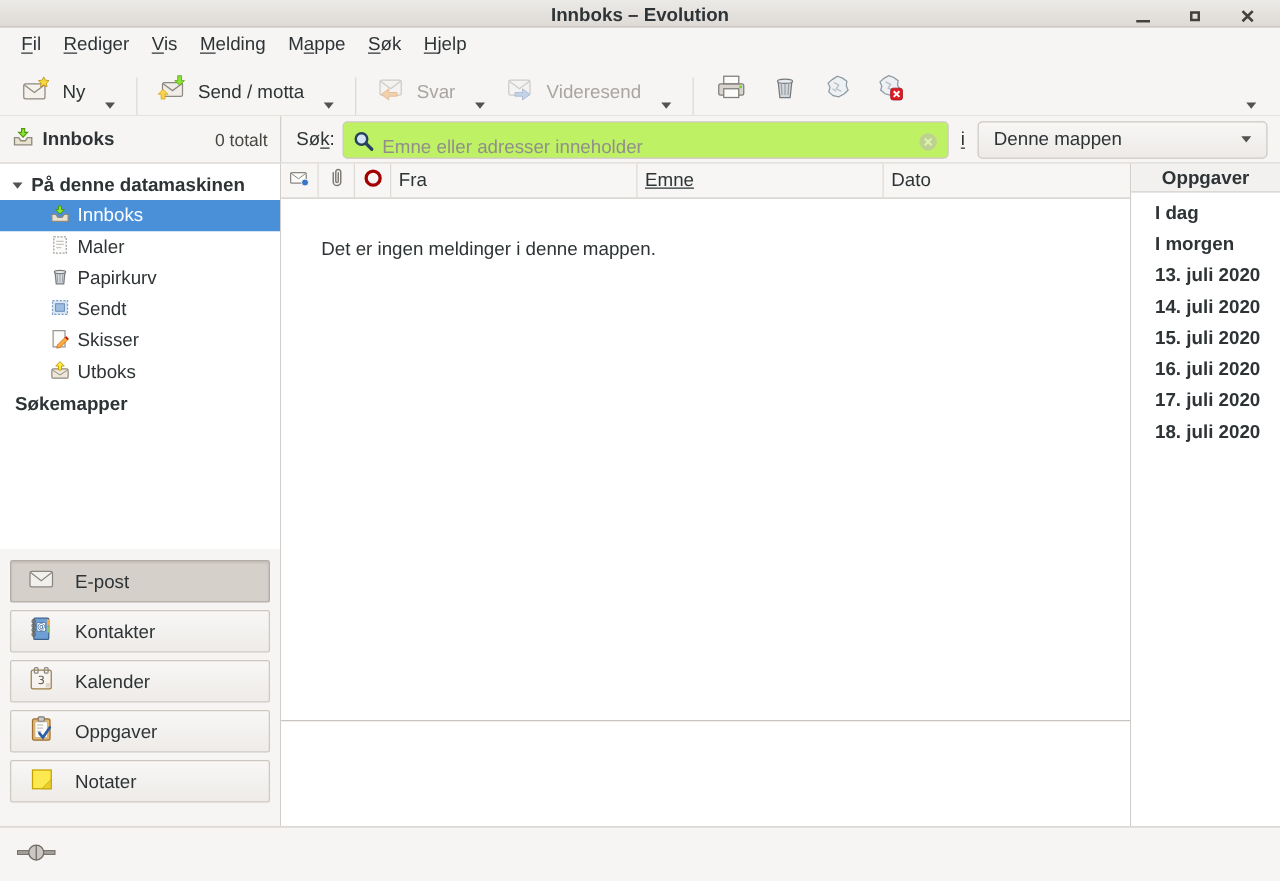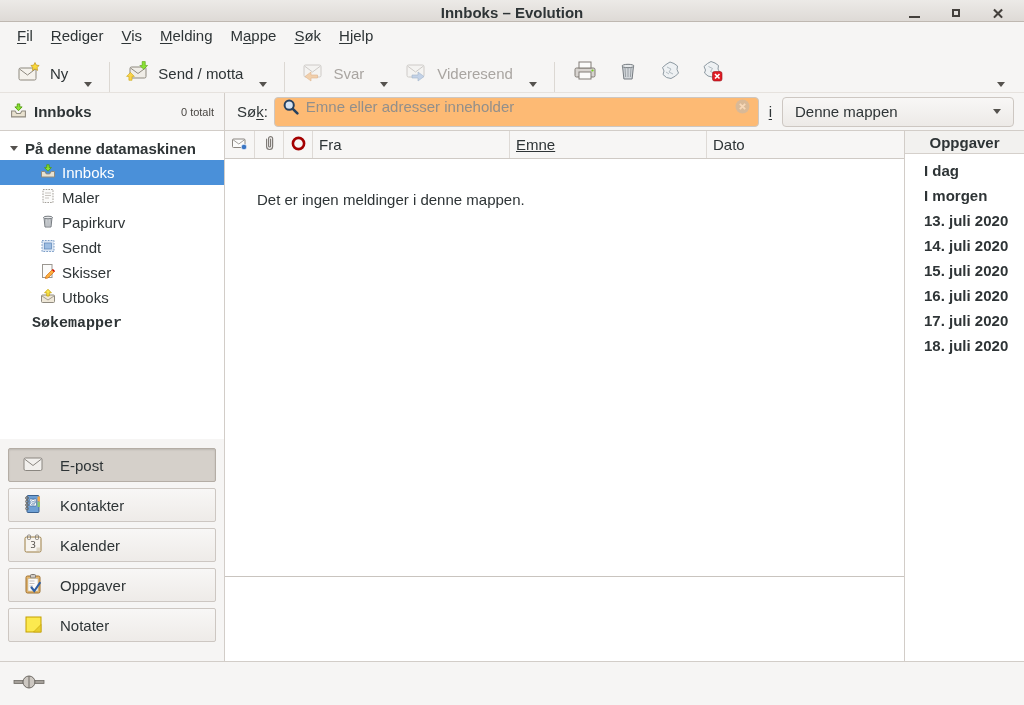--- a/index.html
+++ b/index.html
@@ -34,42 +34,42 @@
   .dim svg { opacity:.45; }
   .toolbar-overflow { margin-left:auto; }
   .icon-btn { padding:6px 9px; border-radius:4px; display:flex; align-items:center; cursor:default; }
 
   
   .searchrow { height:38px; background:#f6f5f4; display:flex; align-items:center; flex:none;
                border-bottom:1px solid #d2cdc8; }
   .folder-head { width:225px; flex:none; height:100%; display:flex; align-items:center; gap:7px;
                  padding:0 10px; border-right:1px solid #d2cdc8; }
   .folder-head .fname { font-weight:bold; }
-  .folder-head .fcount { margin-left:auto; font-size:11px; color:#4a4743; }
+  .folder-head .fcount { margin-left:auto; font-size:14px; color:#4a4743; }
   .search-label { margin:0 6px 0 12px; }
-  .entry { flex:1; height:30px; background:#fdba74; border:1px solid #cdc7c2; border-radius:4px;
-           display:flex; align-items:flex-start; padding:0 7px; gap:6px; }
+  .entry { flex:1; height:30px; background:#bef264; border:1px solid #cdc7c2; border-radius:4px;
+           display:flex; align-items:flex-end; padding:0 7px; gap:6px; }
   .entry input { flex:1; border:none; outline:none; font:inherit; color:#2e3436; background:transparent; }
   .entry input::placeholder { color:#928f8b; }
   .scope-label { margin:0 10px; text-decoration:underline; text-underline-offset:2px; }
   .scope-btn { width:232px; flex:none; height:30px; margin-right:10px; border:1px solid #cdc7c2; border-radius:4px;
                background:linear-gradient(#f8f7f6,#edeae7); display:flex; align-items:center; padding:0 12px; cursor:default; }
   .scope-btn .tri { margin-left:auto; }
 
   
   .main { flex:1; display:flex; min-height:0; }
 
   
   .sidebar { width:225px; flex:none; display:flex; flex-direction:column; border-right:1px solid #d2cdc8; background:#fff; }
   .tree { height:308px; flex:none; padding-top:5px; overflow:hidden;text-align:center; }
   .tree-root { display:flex; align-items:center; gap:7px; padding:3px 8px 3px 10px; font-weight:bold; height:24px; }
   .tree-item { display:flex; align-items:center; gap:6px; padding-left:40px; height:25px; cursor:default; }
   .tree-item.selected { background:#4a90d9; color:#fff; }
   .tree-item svg { flex:none; }
-  .tree-searchfolders { font-weight:bold; padding-left:32px; height:26px; display:flex; align-items:center;font-family:Liberation Mono, monospace; }
+  .tree-searchfolders { font-weight:bold; padding-left:12px; height:26px; display:flex; align-items:center; }
   .switcher { flex:1; background:#f6f5f4; padding:9px 8px 0 8px; display:flex; flex-direction:column; gap:6px; }
   .sw-btn { height:34px; border:1px solid #cdc7c2; border-radius:2px; background:linear-gradient(#f8f7f6,#eeebe8);
             display:flex; align-items:center; gap:16px; padding:0 13px; cursor:default; }
   .sw-btn.active { background:#d5d0ca; border-color:#b4ada5; box-shadow:inset 0 1px 2px rgba(0,0,0,.12); }
 
   
   .message-area { flex:1; display:flex; flex-direction:column; background:#fff; border-right:1px solid #d2cdc8; min-width:0; }
   .colheader { height:28px; flex:none; display:flex; background:#f7f6f5; border-bottom:1px solid #cfcac5; }
   .col { border-right:1px solid #dedad6; display:flex; align-items:center; padding:0 6px; cursor:default; }
   .col-icon { justify-content:center; }

